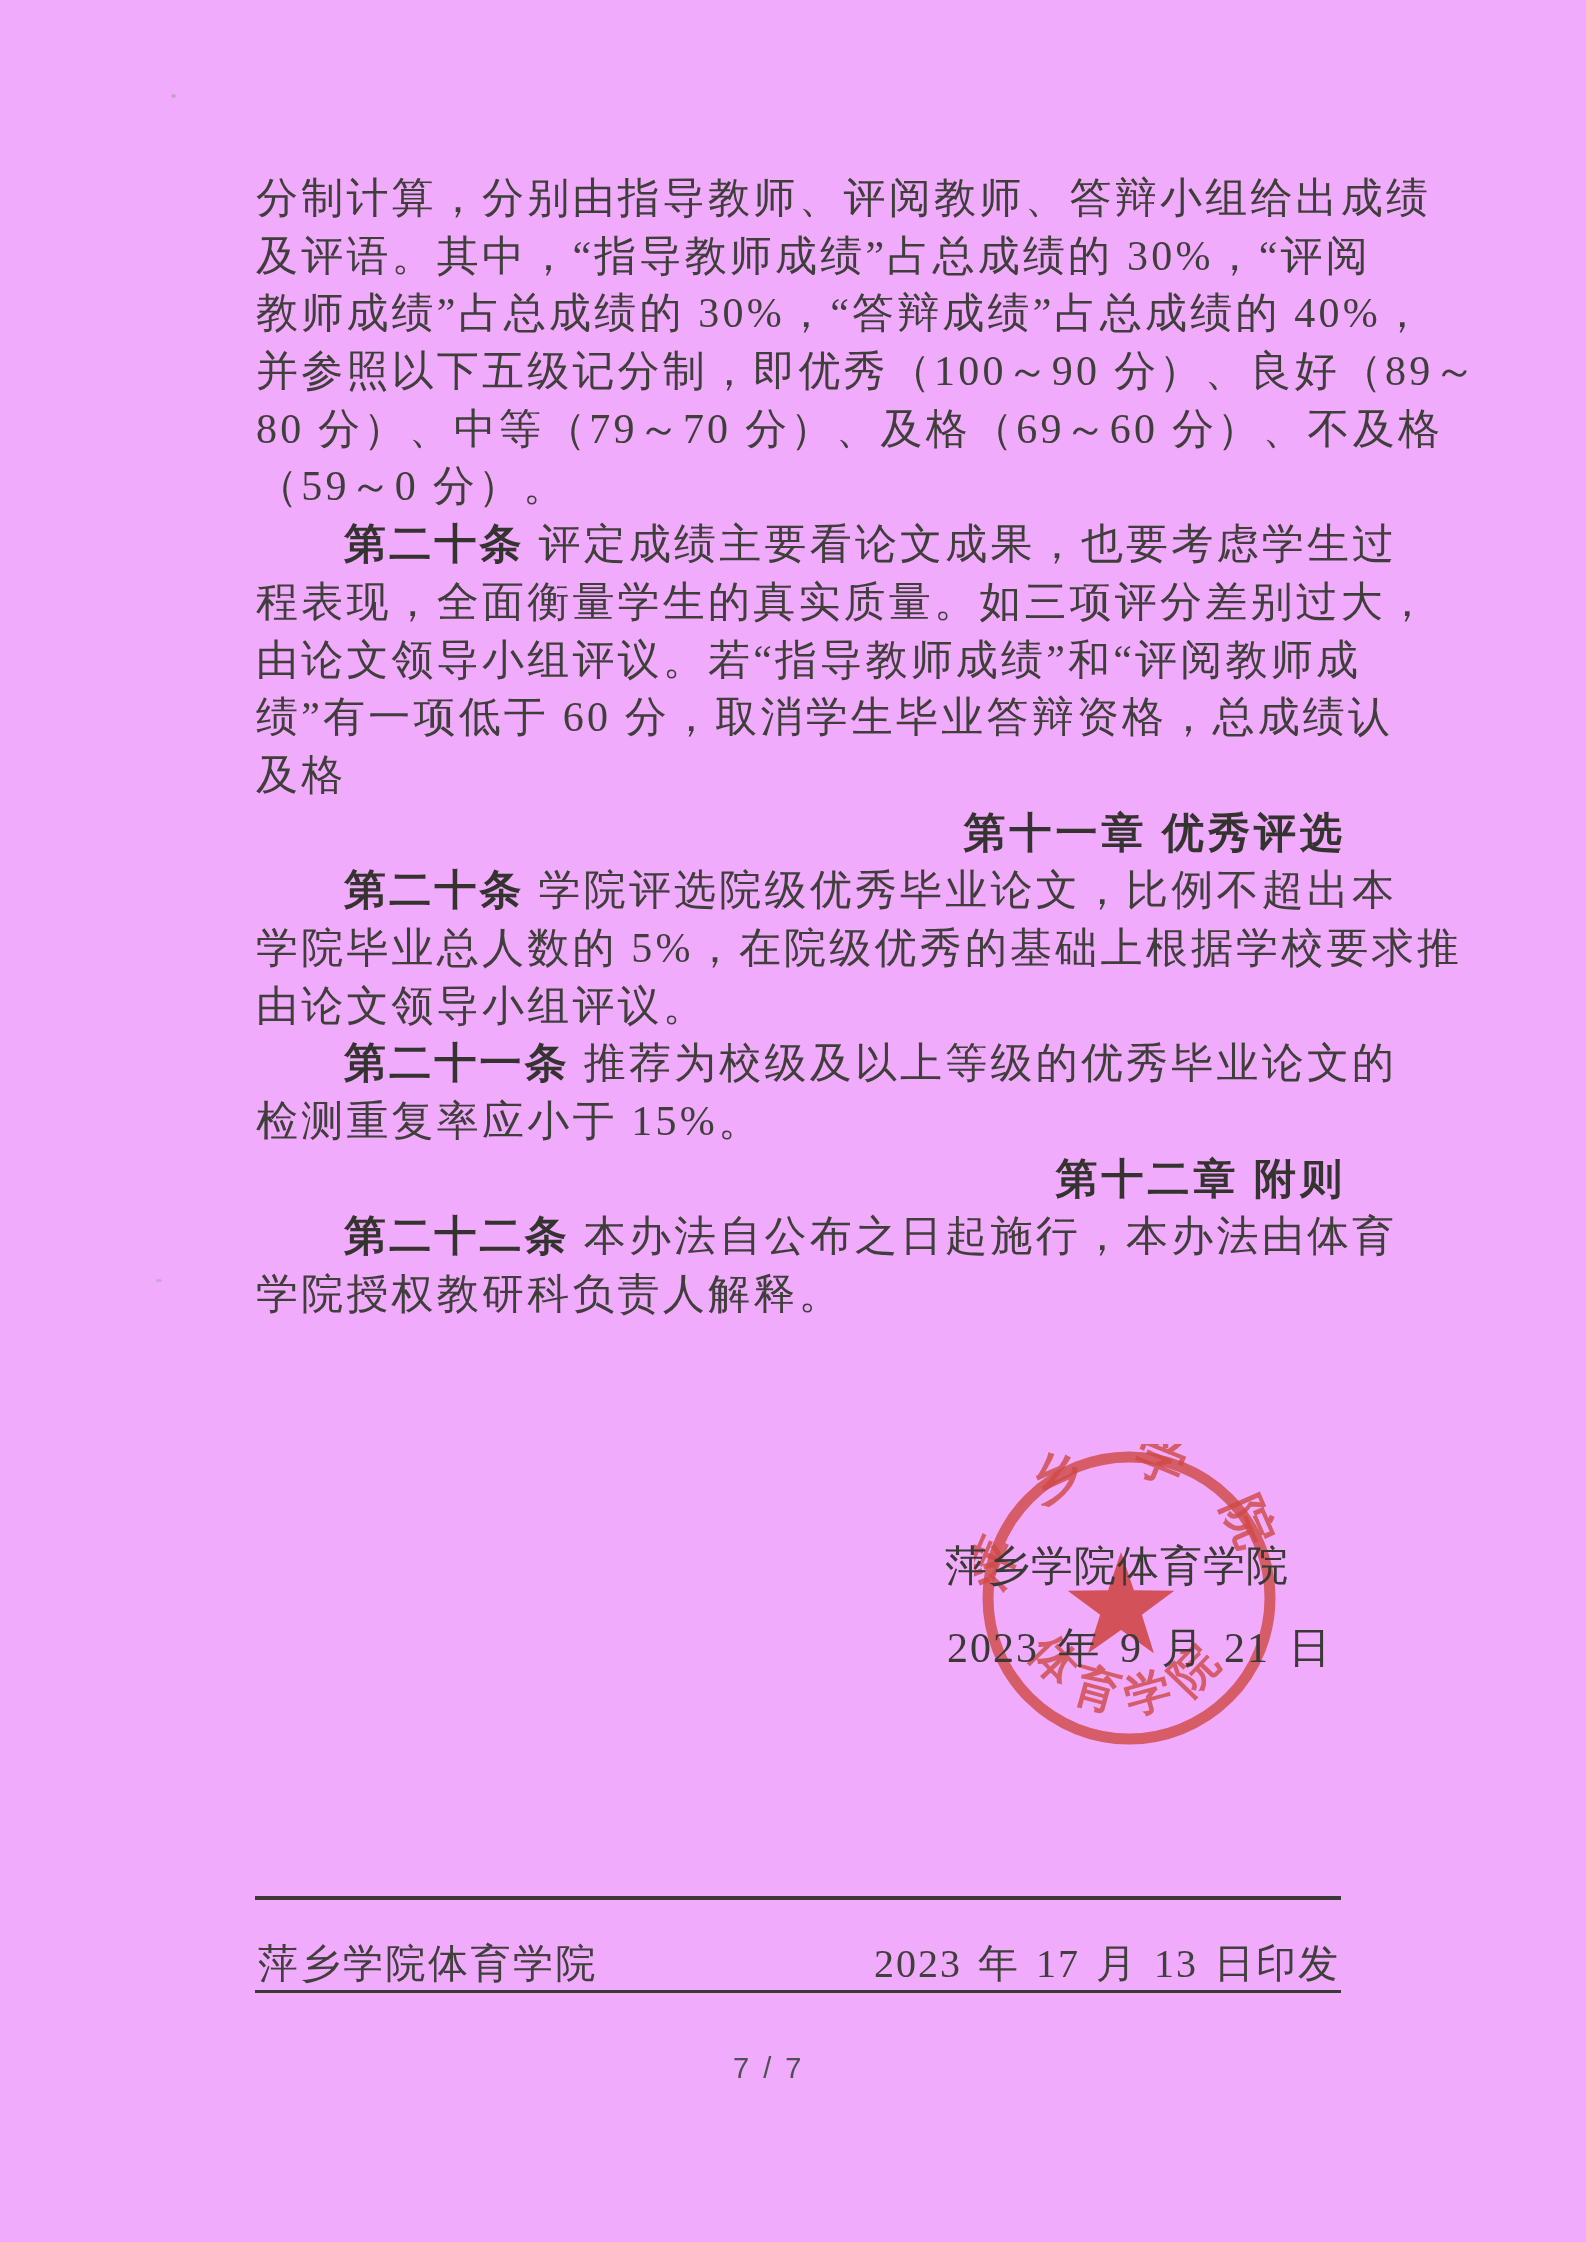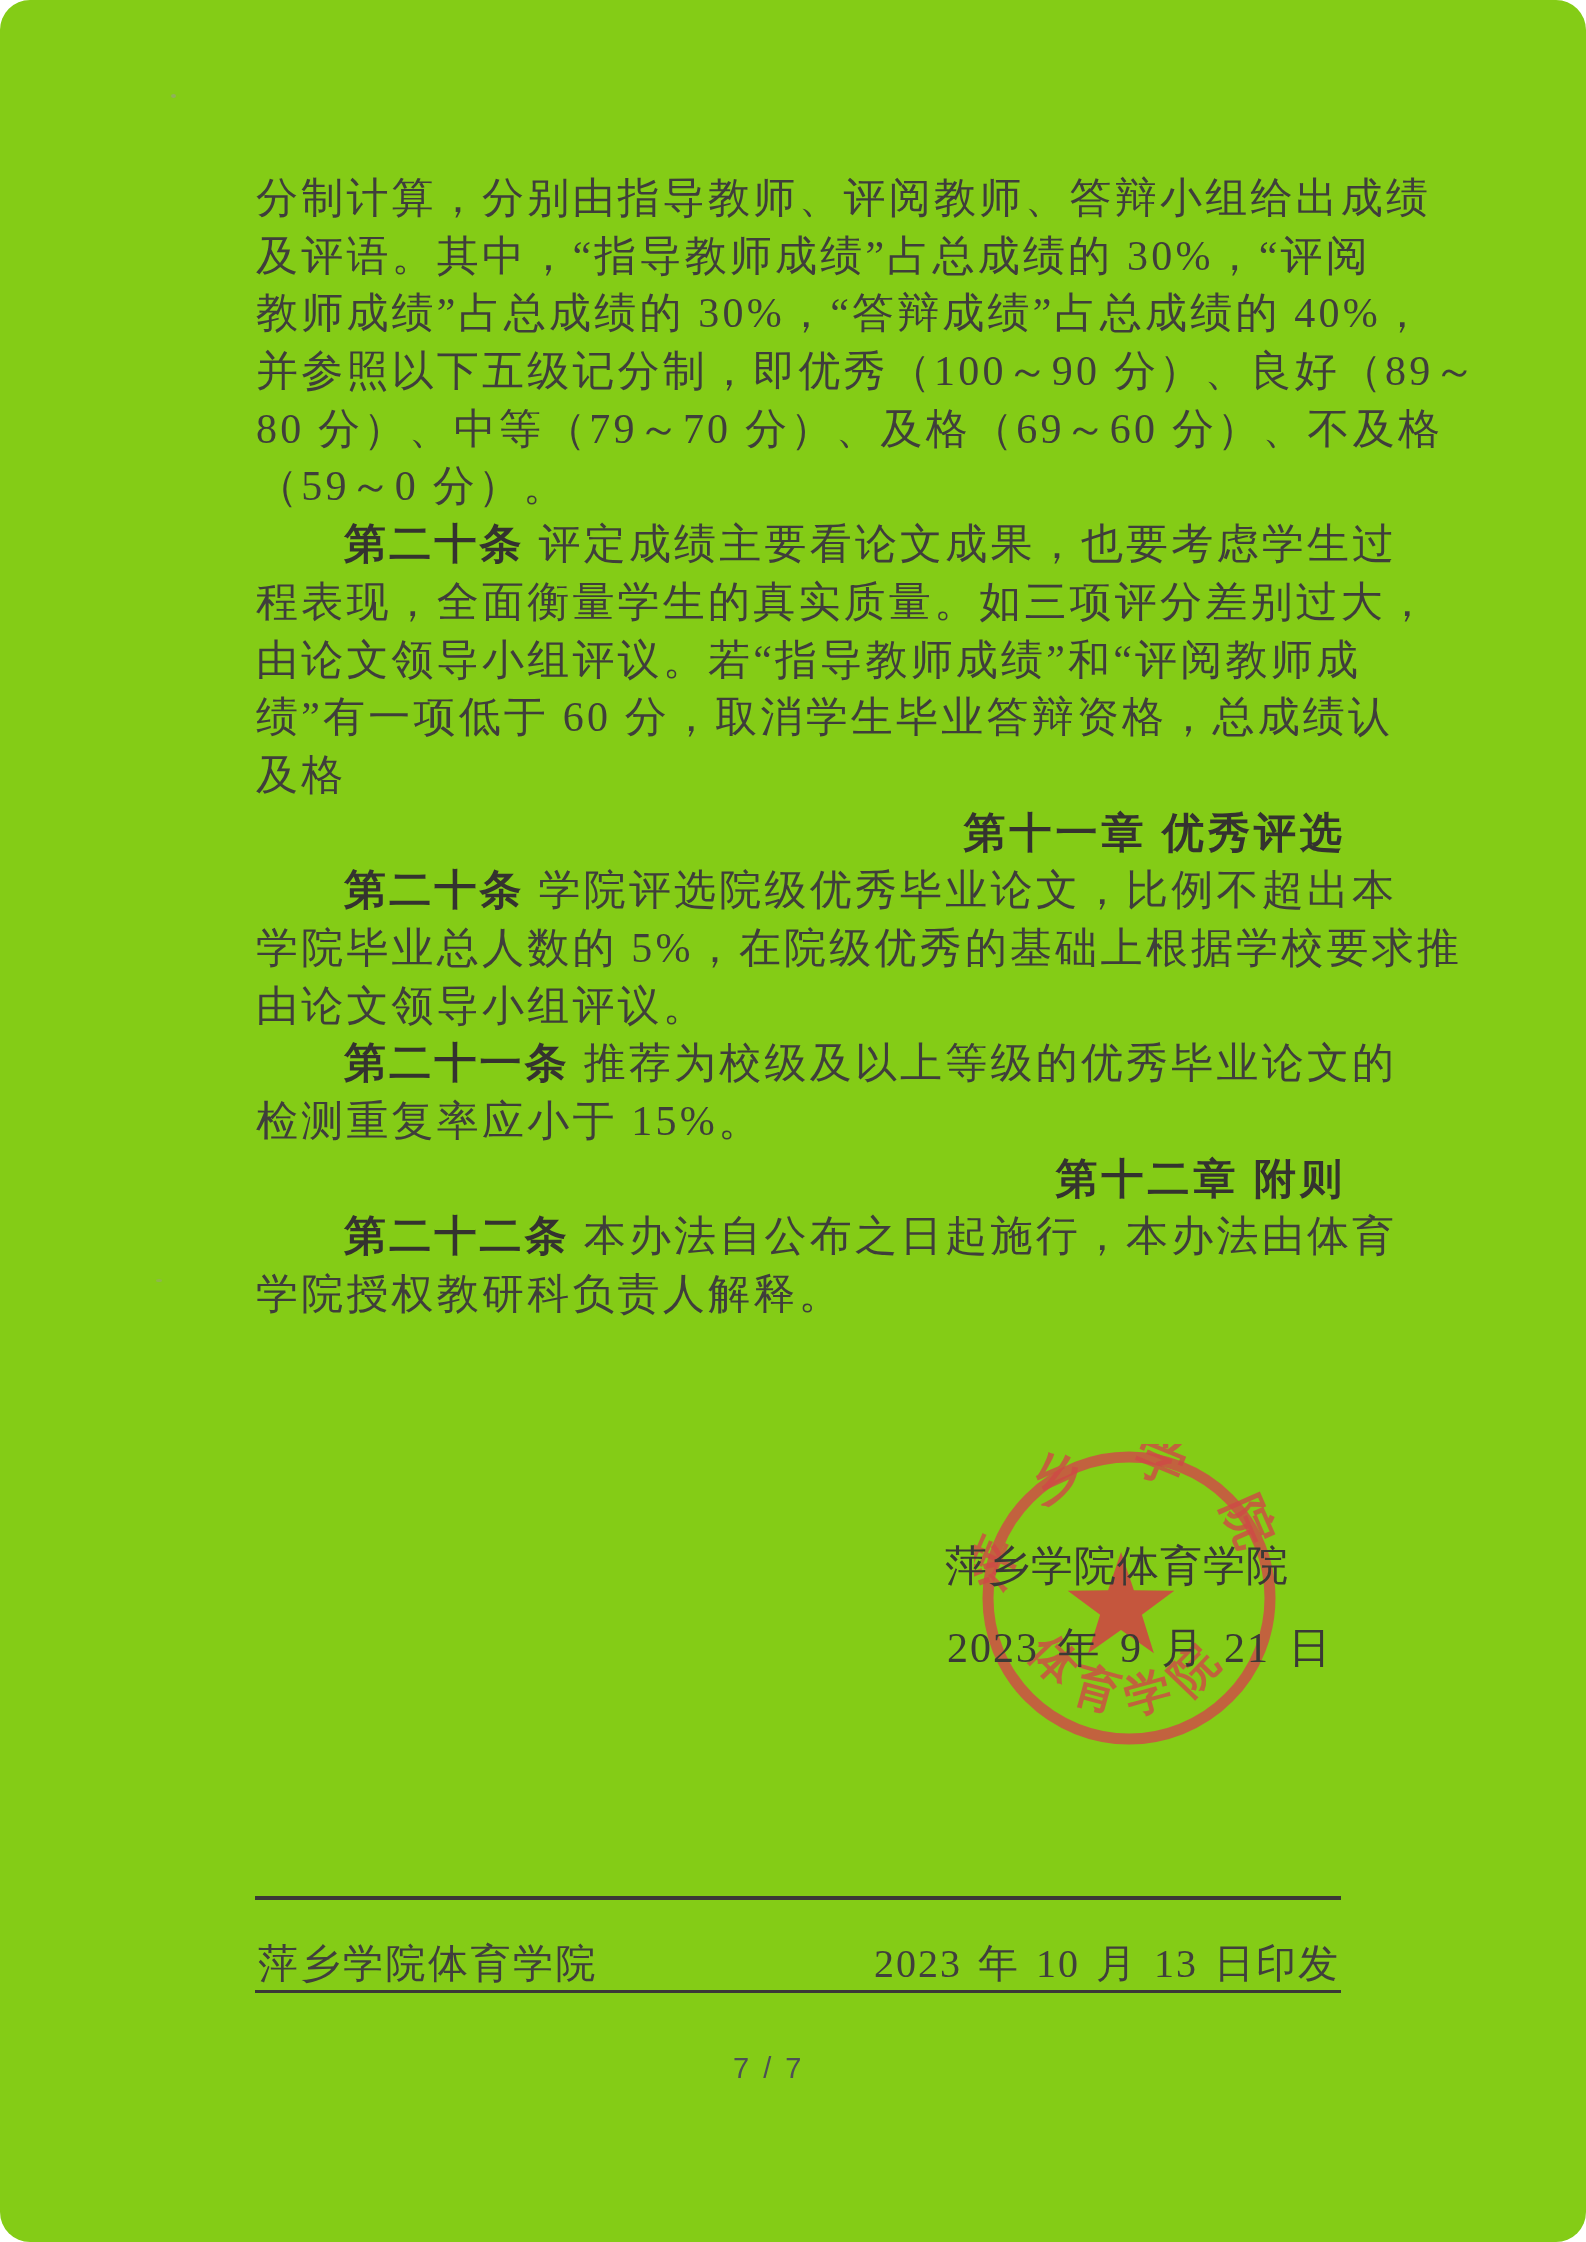--- a/index.html
+++ b/index.html
@@ -1,18 +1,18 @@
 <!DOCTYPE html>
 <html><head>
 <meta charset="utf-8">
 <style>
   html,body{margin:0;padding:0;background:#ffffff;}
   body{width:1586px;height:2242px;position:relative;overflow:hidden;
        font-family:"Liberation Serif","DejaVu Serif",serif;color:#3b3a38;}
-  .page{position:absolute;inset:0;background:#84cc16;border-radius:30px;}
+  .page{position:absolute;inset:0;background:#f0abfc;}
 
   
   .doc-body{position:absolute;left:256px;top:170px;width:1090px;}
   .tline{height:57.7px;line-height:57.7px;font-size:42px;letter-spacing:3.2px;
          white-space:nowrap;color:#3f3e3b;}
   .tline.indent{padding-left:88px;}
   .tline .seg-b{font-weight:bold;color:#34332f;}
   .tline.heading{font-weight:bold;color:#302f2c;letter-spacing:4px;text-align:right;}
 
   
@@ -91,20 +91,20 @@
         <textPath href="#sealBot" startOffset="50%" text-anchor="middle">体育学院</textPath>
       </text>
     </svg>
   </div>
 
   <div class="sig-org">萍乡学院体育学院</div>
   <div class="sig-date">2023 年 9 月 21 日</div>
 
   <div class="footer-rule-top"></div>
   <div class="footer-issuer">萍乡学院体育学院</div>
-  <div class="footer-date">2023 年 10 月 13 日印发</div>
+  <div class="footer-date">2023 年 17 月 13 日印发</div>
   <div class="footer-rule-bottom"></div>
 
   <div class="page-number">7 / 7</div>
 
   <div class="speck s1"></div>
   <div class="speck s2"></div>
 </div>
 
 </body></html>

